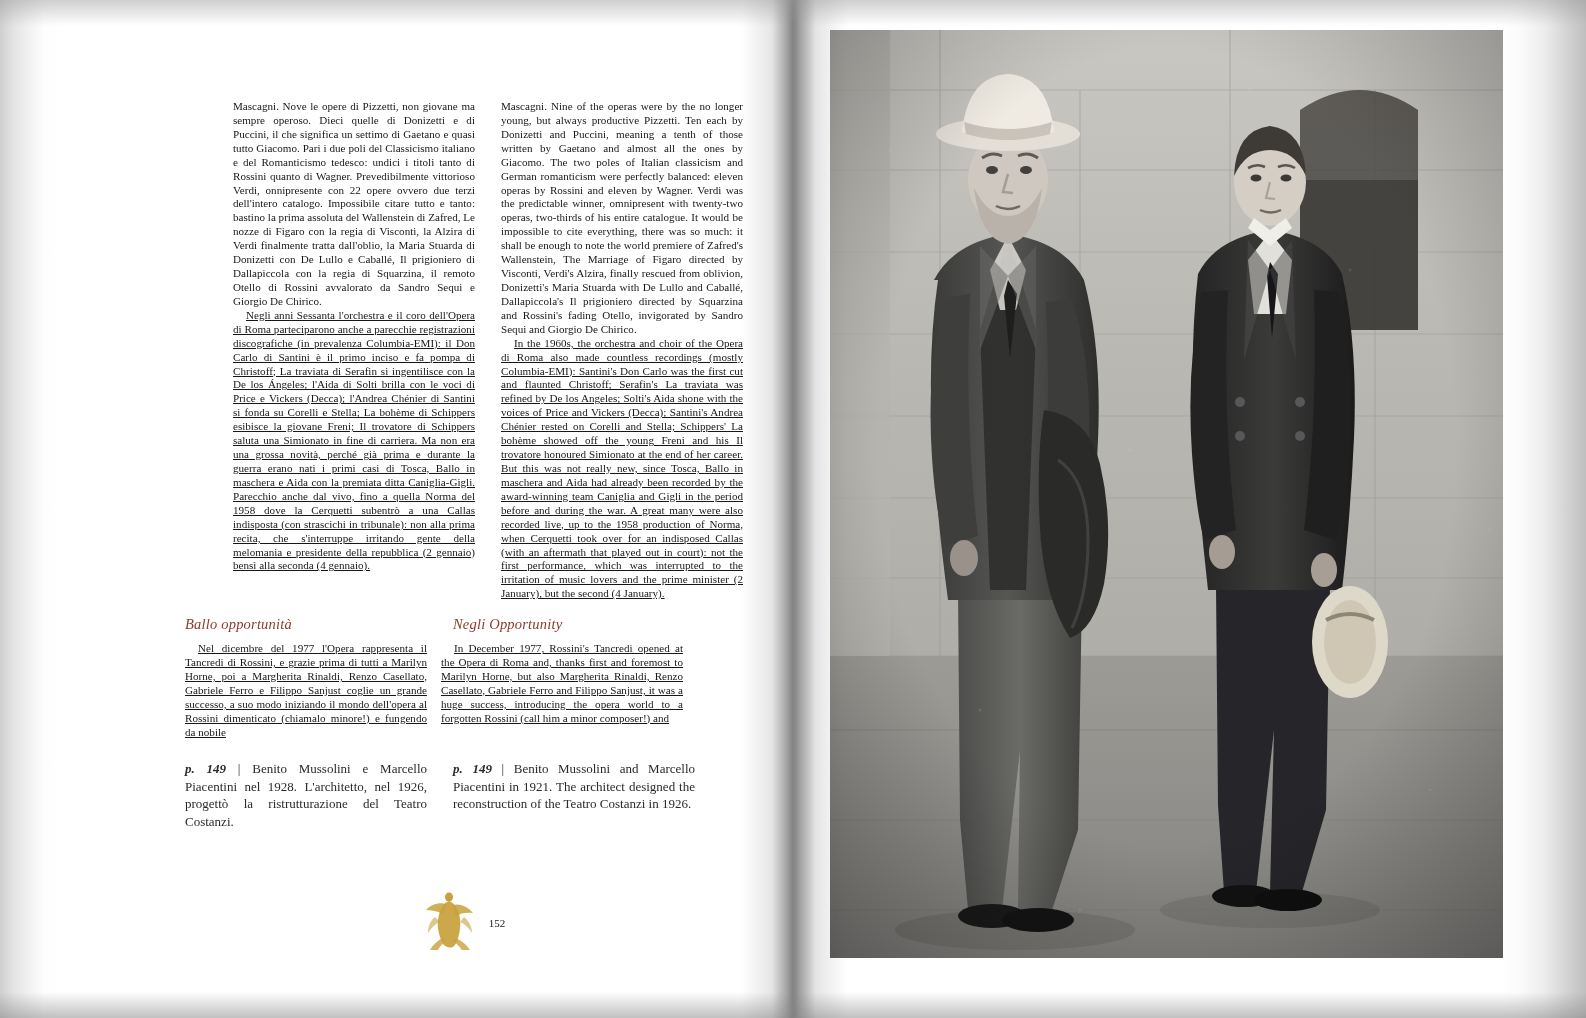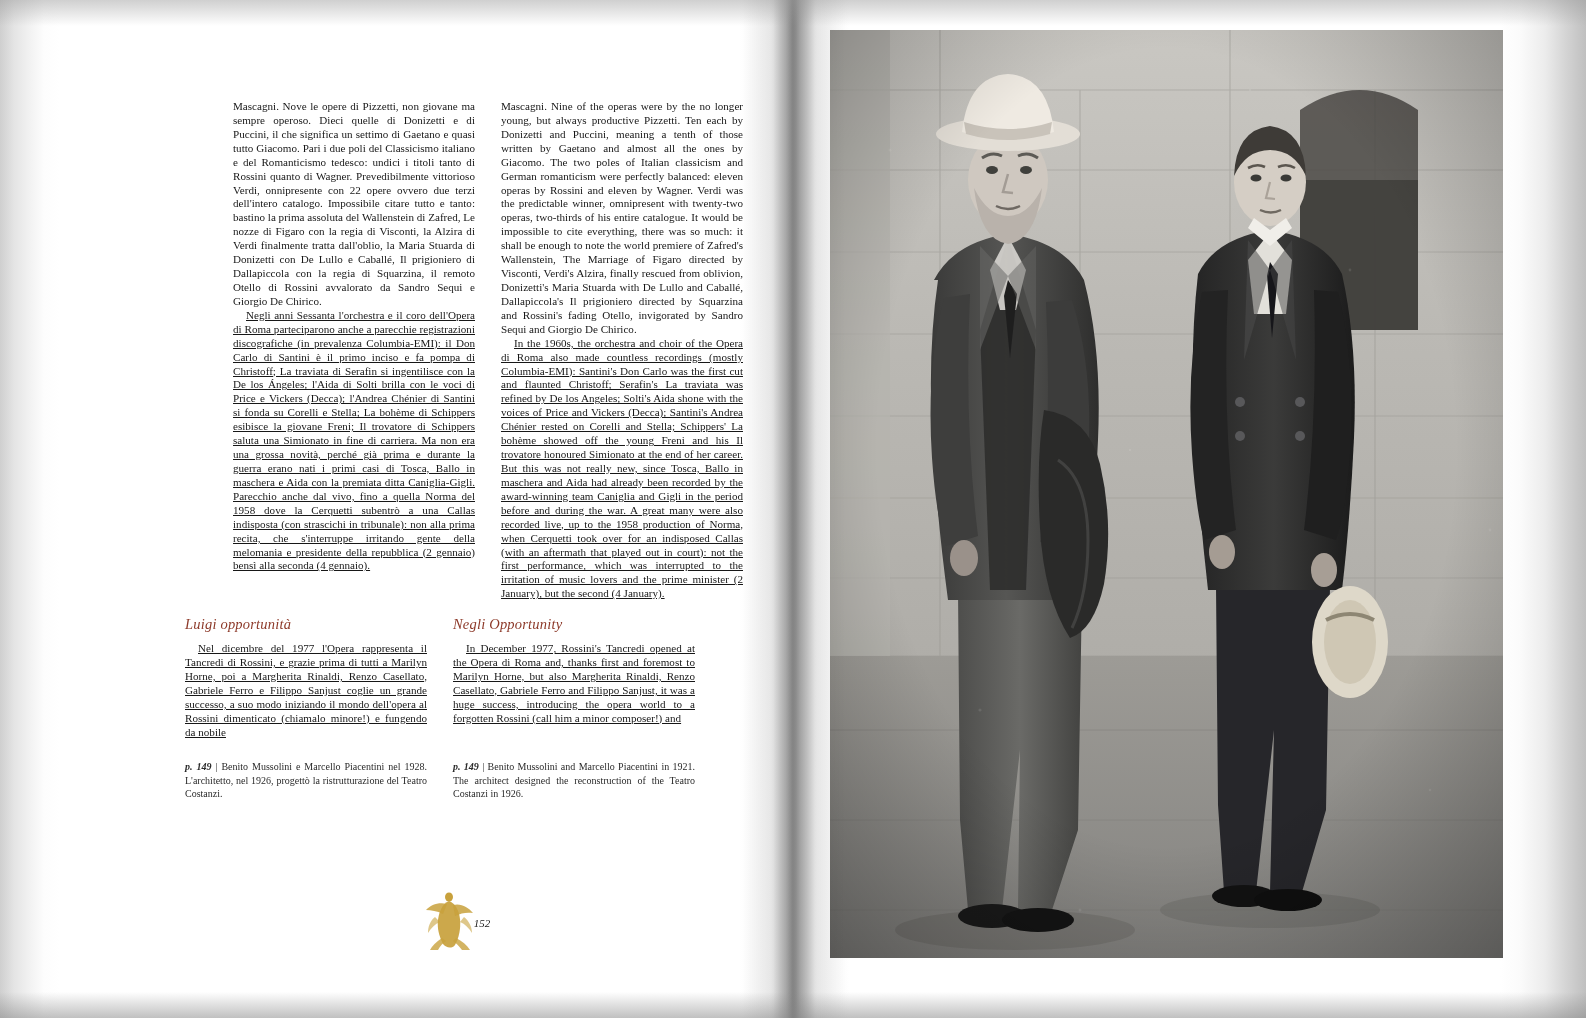--- a/index.html
+++ b/index.html
@@ -96,51 +96,51 @@
     color: #8d3a2a;
     letter-spacing: 0.2px;
   }
 
   .columns2 {
     position: absolute;
     left: 125px;
     top: 634px;
     width: 510px;
     display: flex;
-    gap: 26px;
+    gap: 14px;
   }
 
   .captions {
     position: absolute;
     left: 125px;
     top: 752px;
     width: 510px;
     display: flex;
     gap: 26px;
   }
   .cap-col { width: 242px; }
   .cap {
-    font-size: 10px;
+    font-size: 13px;
     line-height: 1.35;
     color: #2a2a2a;
     text-align: justify;
     margin-bottom: 12px;
   }
   .cap .pno { font-style: italic; font-weight: bold; }
 
   .folio {
     position: absolute;
     left: 355px;
     top: 880px;
     width: 120px;
     text-align: center;
     font-size: 11px;
     color: #222;
   }
-  .folio .num { position: relative; left: 7px; top: 29px; font-style: italic; }
+  .folio .num { position: relative; left: 22px; top: 29px; }
   .ornament {
     position: absolute;
     left: 362px;
     top: 880px;
     width: 58px;
     height: 62px;
   }
 
   
   .page-right {
@@ -173,21 +173,21 @@
         <p>Mascagni. Nove le opere di Pizzetti, non giovane ma sempre operoso. Dieci quelle di Donizetti e di Puccini, il che significa un settimo di Gaetano e quasi tutto Giacomo. Pari i due poli del Classicismo italiano e del Romanticismo tedesco: undici i titoli tanto di Rossini quanto di Wagner. Prevedibilmente vittorioso Verdi, onnipresente con 22 opere ovvero due terzi dell'intero catalogo. Impossibile citare tutto e tanto: bastino la prima assoluta del Wallenstein di Zafred, Le nozze di Figaro con la regia di Visconti, la Alzira di Verdi finalmente tratta dall'oblio, la Maria Stuarda di Donizetti con De Lullo e Caballé, Il prigioniero di Dallapiccola con la regia di Squarzina, il remoto Otello di Rossini avvalorato da Sandro Sequi e Giorgio De Chirico.</p>
         <p class="indent">Negli anni Sessanta l'orchestra e il coro dell'Opera di Roma parteciparono anche a parecchie registrazioni discografiche (in prevalenza Columbia-EMI): il Don Carlo di Santini è il primo inciso e fa pompa di Christoff; La traviata di Serafin si ingentilisce con la De los Ángeles; l'Aida di Solti brilla con le voci di Price e Vickers (Decca); l'Andrea Chénier di Santini si fonda su Corelli e Stella; La bohème di Schippers esibisce la giovane Freni; Il trovatore di Schippers saluta una Simionato in fine di carriera. Ma non era una grossa novità, perché già prima e durante la guerra erano nati i primi casi di Tosca, Ballo in maschera e Aida con la premiata ditta Caniglia-Gigli. Parecchio anche dal vivo, fino a quella Norma del 1958 dove la Cerquetti subentrò a una Callas indisposta (con strascichi in tribunale): non alla prima recita, che s'interruppe irritando gente della melomania e presidente della repubblica (2 gennaio) bensì alla seconda (4 gennaio).</p>
       </div>
       <div class="col">
         <p>Mascagni. Nine of the operas were by the no longer young, but always productive Pizzetti. Ten each by Donizetti and Puccini, meaning a tenth of those written by Gaetano and almost all the ones by Giacomo. The two poles of Italian classicism and German romanticism were perfectly balanced: eleven operas by Rossini and eleven by Wagner. Verdi was the predictable winner, omnipresent with twenty-two operas, two-thirds of his entire catalogue. It would be impossible to cite everything, there was so much: it shall be enough to note the world premiere of Zafred's Wallenstein, The Marriage of Figaro directed by Visconti, Verdi's Alzira, finally rescued from oblivion, Donizetti's Maria Stuarda with De Lullo and Caballé, Dallapiccola's Il prigioniero directed by Squarzina and Rossini's fading Otello, invigorated by Sandro Sequi and Giorgio De Chirico.</p>
         <p class="indent">In the 1960s, the orchestra and choir of the Opera di Roma also made countless recordings (mostly Columbia-EMI): Santini's Don Carlo was the first cut and flaunted Christoff; Serafin's La traviata was refined by De los Angeles; Solti's Aida shone with the voices of Price and Vickers (Decca); Santini's Andrea Chénier rested on Corelli and Stella; Schippers' La bohème showed off the young Freni and his Il trovatore honoured Simionato at the end of her career. But this was not really new, since Tosca, Ballo in maschera and Aida had already been recorded by the award-winning team Caniglia and Gigli in the period before and during the war. A great many were also recorded live, up to the 1958 production of Norma, when Cerquetti took over for an indisposed Callas (with an aftermath that played out in court): not the first performance, which was interrupted to the irritation of music lovers and the prime minister (2 January), but the second (4 January).</p>
       </div>
     </div>
 
     <div class="section-heads">
-      <div class="head">Luigi opportunità</div>
+      <div class="head">Ballo opportunità</div>
       <div class="head">Negli Opportunity</div>
     </div>
 
     <div class="columns2">
       <div class="col">
         <p class="indent">Nel dicembre del 1977 l'Opera rappresenta il Tancredi di Rossini, e grazie prima di tutti a Marilyn Horne, poi a Margherita Rinaldi, Renzo Casellato, Gabriele Ferro e Filippo Sanjust coglie un grande successo, a suo modo iniziando il mondo dell'opera al Rossini dimenticato (chiamalo minore!) e fungendo da nobile</p>
       </div>
       <div class="col">
         <p class="indent">In December 1977, Rossini's Tancredi opened at the Opera di Roma and, thanks first and foremost to Marilyn Horne, but also Margherita Rinaldi, Renzo Casellato, Gabriele Ferro and Filippo Sanjust, it was a huge success, introducing the opera world to a forgotten Rossini (call him a minor composer!) and</p>
       </div>

